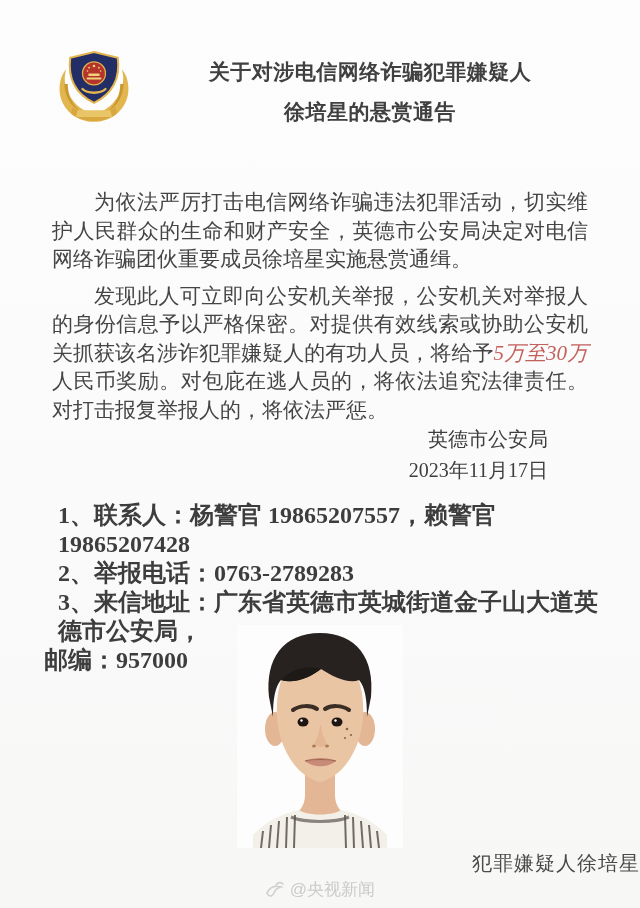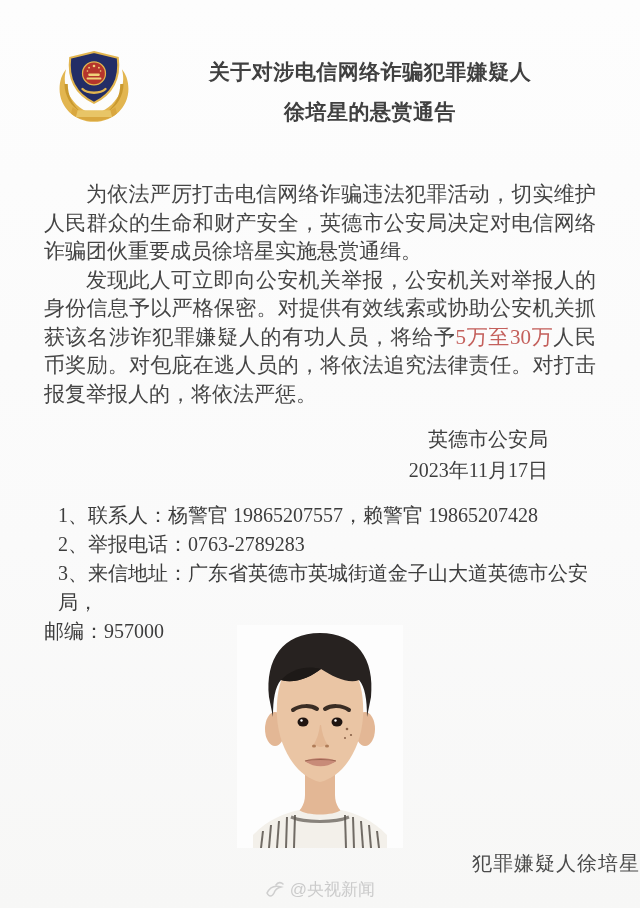--- a/index.html
+++ b/index.html
@@ -16,29 +16,29 @@
     text-align:center;
     font-family:Liberation Sans, sans-serif;
     font-weight:bold;font-size:21px;line-height:40px;
     color:#404040;letter-spacing:0.5px;
   }
   .body-text{
     position:absolute;left:44px;top:180px;width:552px;
     font-size:21px;line-height:28.5px;color:#454545;
     text-align:justify;
   }
-  .body-text p{margin:0;text-indent:2em;}
-  .reward{color:#c4605c;}
+  .body-text p{margin:8px;text-indent:2em;}
+  .reward{color:#c4605c;font-style:italic;}
   .signature{
     position:absolute;right:92px;top:424px;
     text-align:right;font-size:20px;line-height:31px;color:#3d3d3d;
   }
   .contacts{
     position:absolute;left:44px;top:501px;width:560px;
-    font-size:20px;line-height:29px;color:#3d3d3d;
+    font-size:24px;line-height:29px;color:#3d3d3d;font-weight:bold;
   }
   .contacts .numbered{padding-left:14px;}
   .photo{position:absolute;left:237px;top:625px;width:166px;height:223px;}
   .caption{
     position:absolute;left:0;top:850px;width:640px;
     text-align:right;font-size:20px;color:#4a4a4a;letter-spacing:1px;
   }
   .watermark{
     position:absolute;left:0;top:878px;width:640px;
     display:flex;justify-content:center;align-items:center;gap:5px;

